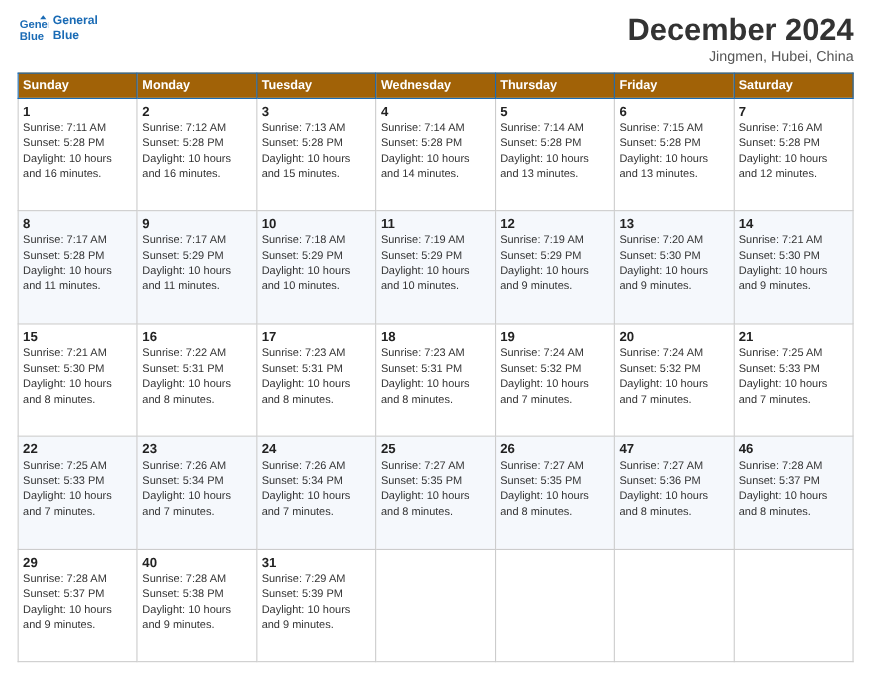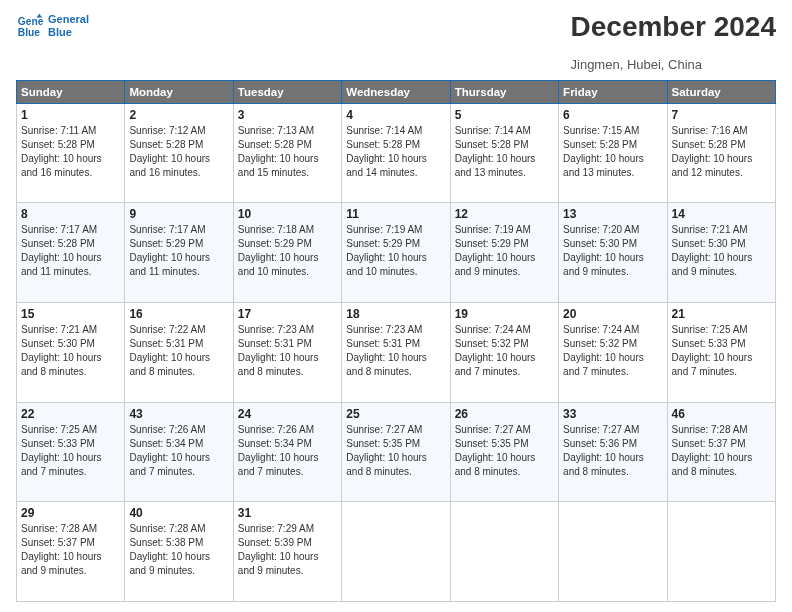--- a/index.html
+++ b/index.html
@@ -26,40 +26,41 @@
     .logo {
       display: flex;
       align-items: center;
       gap: 2px;
     }
     .logo-icon {
       width: 28px;
       height: 28px;
     }
     .title-block {
+      text-align: right;
     }
     .month-title {
       font-size: 28px;
       font-weight: bold;
       color: #333;
       line-height: 1.1;
     }
     .location {
       font-size: 13px;
       color: #555;
-      margin-top: 14px;
+      margin-top: 0;
     }
     .calendar {
       flex: 1;
       border-collapse: collapse;
       width: 100%;
       table-layout: fixed;
     }
     .calendar th {
-      background: #737373;
+      background: #a16207;
       color: #fff;
       font-size: 11.5px;
       font-weight: bold;
       padding: 5px 4px;
       text-align: left;
       border: 1px solid #1a6bb5;
     }
     .calendar td {
       vertical-align: top;
       border: 1px solid #ccc;
@@ -146,25 +147,25 @@
           <td><span class="day-num">15</span><span class="day-info">Sunrise: 7:21 AM<br>Sunset: 5:30 PM<br>Daylight: 10 hours and 8 minutes.</span></td>
           <td><span class="day-num">16</span><span class="day-info">Sunrise: 7:22 AM<br>Sunset: 5:31 PM<br>Daylight: 10 hours and 8 minutes.</span></td>
           <td><span class="day-num">17</span><span class="day-info">Sunrise: 7:23 AM<br>Sunset: 5:31 PM<br>Daylight: 10 hours and 8 minutes.</span></td>
           <td><span class="day-num">18</span><span class="day-info">Sunrise: 7:23 AM<br>Sunset: 5:31 PM<br>Daylight: 10 hours and 8 minutes.</span></td>
           <td><span class="day-num">19</span><span class="day-info">Sunrise: 7:24 AM<br>Sunset: 5:32 PM<br>Daylight: 10 hours and 7 minutes.</span></td>
           <td><span class="day-num">20</span><span class="day-info">Sunrise: 7:24 AM<br>Sunset: 5:32 PM<br>Daylight: 10 hours and 7 minutes.</span></td>
           <td><span class="day-num">21</span><span class="day-info">Sunrise: 7:25 AM<br>Sunset: 5:33 PM<br>Daylight: 10 hours and 7 minutes.</span></td>
         </tr>
         <tr>
           <td><span class="day-num">22</span><span class="day-info">Sunrise: 7:25 AM<br>Sunset: 5:33 PM<br>Daylight: 10 hours and 7 minutes.</span></td>
-          <td><span class="day-num">43</span><span class="day-info">Sunrise: 7:26 AM<br>Sunset: 5:34 PM<br>Daylight: 10 hours and 7 minutes.</span></td>
+          <td><span class="day-num">23</span><span class="day-info">Sunrise: 7:26 AM<br>Sunset: 5:34 PM<br>Daylight: 10 hours and 7 minutes.</span></td>
           <td><span class="day-num">24</span><span class="day-info">Sunrise: 7:26 AM<br>Sunset: 5:34 PM<br>Daylight: 10 hours and 7 minutes.</span></td>
           <td><span class="day-num">25</span><span class="day-info">Sunrise: 7:27 AM<br>Sunset: 5:35 PM<br>Daylight: 10 hours and 8 minutes.</span></td>
           <td><span class="day-num">26</span><span class="day-info">Sunrise: 7:27 AM<br>Sunset: 5:35 PM<br>Daylight: 10 hours and 8 minutes.</span></td>
-          <td><span class="day-num">33</span><span class="day-info">Sunrise: 7:27 AM<br>Sunset: 5:36 PM<br>Daylight: 10 hours and 8 minutes.</span></td>
+          <td><span class="day-num">47</span><span class="day-info">Sunrise: 7:27 AM<br>Sunset: 5:36 PM<br>Daylight: 10 hours and 8 minutes.</span></td>
           <td><span class="day-num">46</span><span class="day-info">Sunrise: 7:28 AM<br>Sunset: 5:37 PM<br>Daylight: 10 hours and 8 minutes.</span></td>
         </tr>
         <tr>
           <td><span class="day-num">29</span><span class="day-info">Sunrise: 7:28 AM<br>Sunset: 5:37 PM<br>Daylight: 10 hours and 9 minutes.</span></td>
           <td><span class="day-num">40</span><span class="day-info">Sunrise: 7:28 AM<br>Sunset: 5:38 PM<br>Daylight: 10 hours and 9 minutes.</span></td>
           <td><span class="day-num">31</span><span class="day-info">Sunrise: 7:29 AM<br>Sunset: 5:39 PM<br>Daylight: 10 hours and 9 minutes.</span></td>
           <td class="empty-cell"></td>
           <td class="empty-cell"></td>
           <td class="empty-cell"></td>
           <td class="empty-cell"></td>

